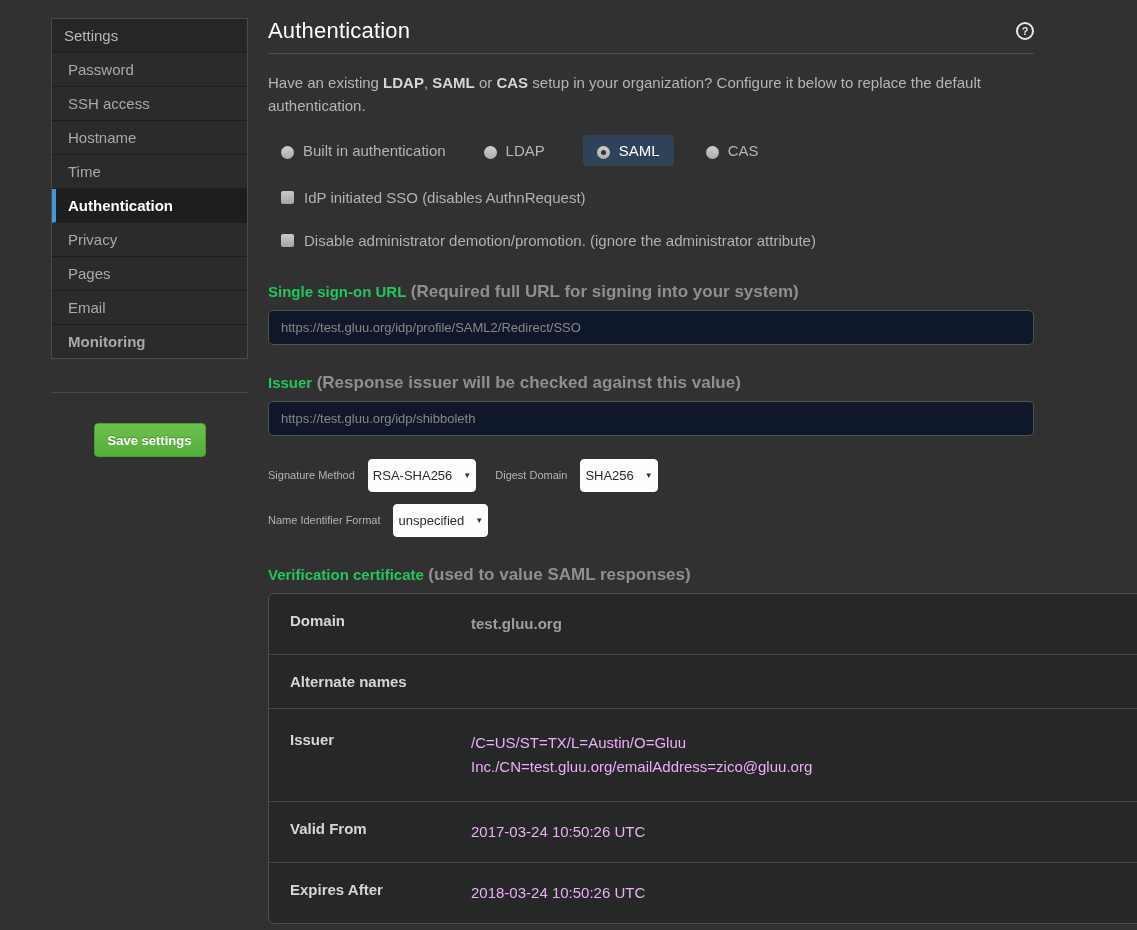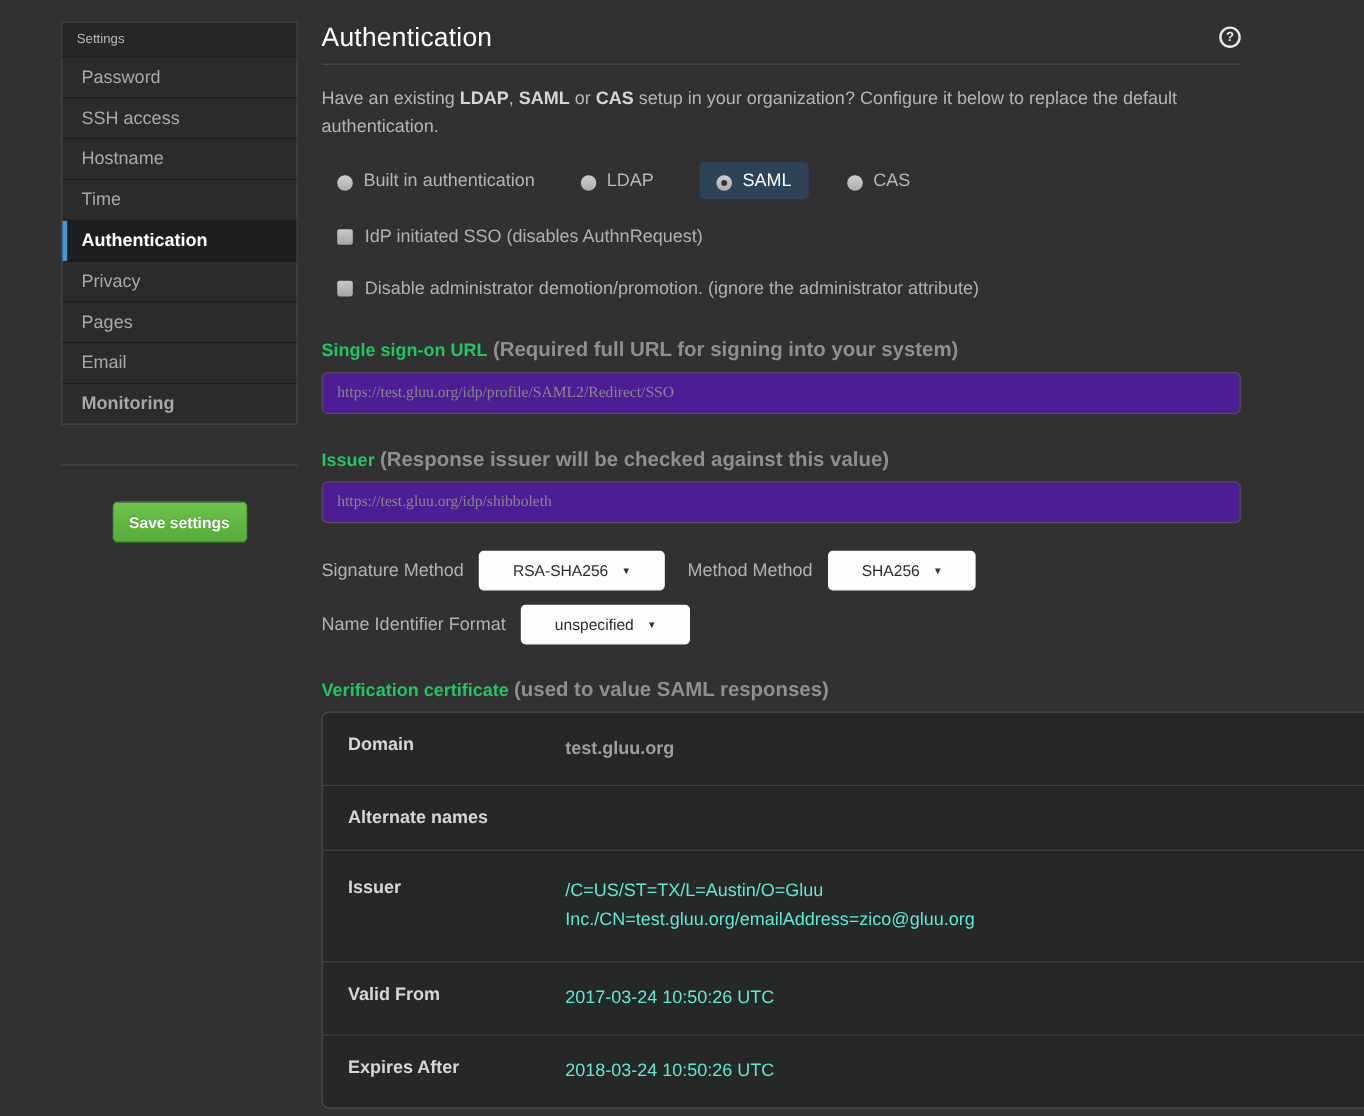--- a/index.html
+++ b/index.html
@@ -9,21 +9,21 @@
     font-family:"Liberation Sans","DejaVu Sans",sans-serif;
     color:#b5b5b5;
     overflow:hidden;
   }
   .page { display:flex; align-items:flex-start; padding:18px 0 0 51px; }
 
   
   .sidebar-col { width:197px; flex:none; }
   .side-menu { border:1px solid #4a4a4a; background:#2c2b2b; }
   .side-header {
-    padding:8px 12px; font-size:11px; color:#b9b9b9;
+    padding:8px 12px; font-size:15px; color:#b9b9b9;
     background:#272626; border-bottom:1px solid #1e1e1e; cursor:default;
   }
   .side-item {
     display:block; padding:8px 12px 8px 16px; font-size:15px; color:#a9a9a9;
     border-bottom:1px solid #1e1e1e; text-decoration:none; cursor:pointer;
   }
   .side-item:last-child { border-bottom:none;font-weight:bold; }
   .side-item.active {
     background:#1f1e1e; color:#ffffff; font-weight:bold;
     border-left:4px solid #4695d6; padding-left:12px;
@@ -68,45 +68,45 @@
     width:13px; height:13px; border-radius:2px;
     background:linear-gradient(#c9c9c9,#a5a5a5); margin-right:10px; flex:none;
   }
   .check-label { font-size:15px; color:#b1b1b1; }
 
   
   .field-group { margin-top:33px; }
   .field-label { font-size:15px; font-weight:600; color:#22c55e; }
   .field-hint { font-size:17px; font-weight:700; color:#8f8f8f; }
   .text-input {
-    margin-top:8px; width:766px; height:35px; background:#4c1d95;
+    margin-top:8px; width:766px; height:35px; background:#0f172a;
     border:1px solid #515151; border-radius:5px; color:#878787;
-    font-size:13px; font-family:Liberation Serif, serif; padding:0 12px; outline:none;
+    font-size:13px; font-family:Liberation Sans, sans-serif; padding:0 12px; outline:none;
   }
 
   
   .select-row { display:flex; align-items:center; margin-top:23px; }
   .select-row.second { margin-top:12px; }
-  .select-label { font-size:15px; color:#b3b3b3; margin-right:13px; }
+  .select-label { font-size:11px; color:#b3b3b3; margin-right:13px; }
   .fake-select {
     display:flex; align-items:center; background:#fdfdfd; border:1px solid #fdfdfd;
-    border-radius:4px; padding:8px 27px; font-size:13px; color:#2b2b2b;
+    border-radius:4px; padding:8px 4px; font-size:13px; color:#2b2b2b;
     cursor:pointer; margin-right:19px;
   }
   .fake-select .caret { margin-left:11px; font-size:8px; color:#333; }
 
   
   .cert-table {
     margin-top:8px; width:892px; background:#262828;
     border:1px solid #4f4f4f; border-radius:6px; overflow:hidden;
   }
   .cert-row { display:flex; padding:18px 21px; border-top:1px solid #454444; }
   .cert-row:first-child { border-top:none; }
   .cert-row .cert-label { width:181px; flex:none; font-size:15px; font-weight:600; color:#d6d6d6; }
-  .cert-row .cert-value { font-size:15px; color:#5eead4; max-width:430px; line-height:1.6; }
+  .cert-row .cert-value { font-size:15px; color:#f0abfc; max-width:430px; line-height:1.6; }
   .cert-row .cert-value.bold { font-weight:bold; color:#9e9e9e; }
   .cert-row.tall { padding:22px 21px; }
 </style>
 </head>
 <body>
 
 <div class="page">
 
   <div class="sidebar-col">
     <div class="side-menu">
@@ -178,21 +178,21 @@
       </div>
       <input class="text-input" type="text" value="https://test.gluu.org/idp/shibboleth" style="">
     </div>
 
     <div class="select-row">
       <span class="select-label">Signature Method</span>
       <div class="fake-select">
         <span>RSA-SHA256</span>
         <span class="caret">▼</span>
       </div>
-      <span class="select-label">Method Method</span>
+      <span class="select-label">Digest Domain</span>
       <div class="fake-select">
         <span>SHA256</span>
         <span class="caret">▼</span>
       </div>
     </div>
 
     <div class="select-row second">
       <span class="select-label">Name Identifier Format</span>
       <div class="fake-select">
         <span>unspecified</span>

